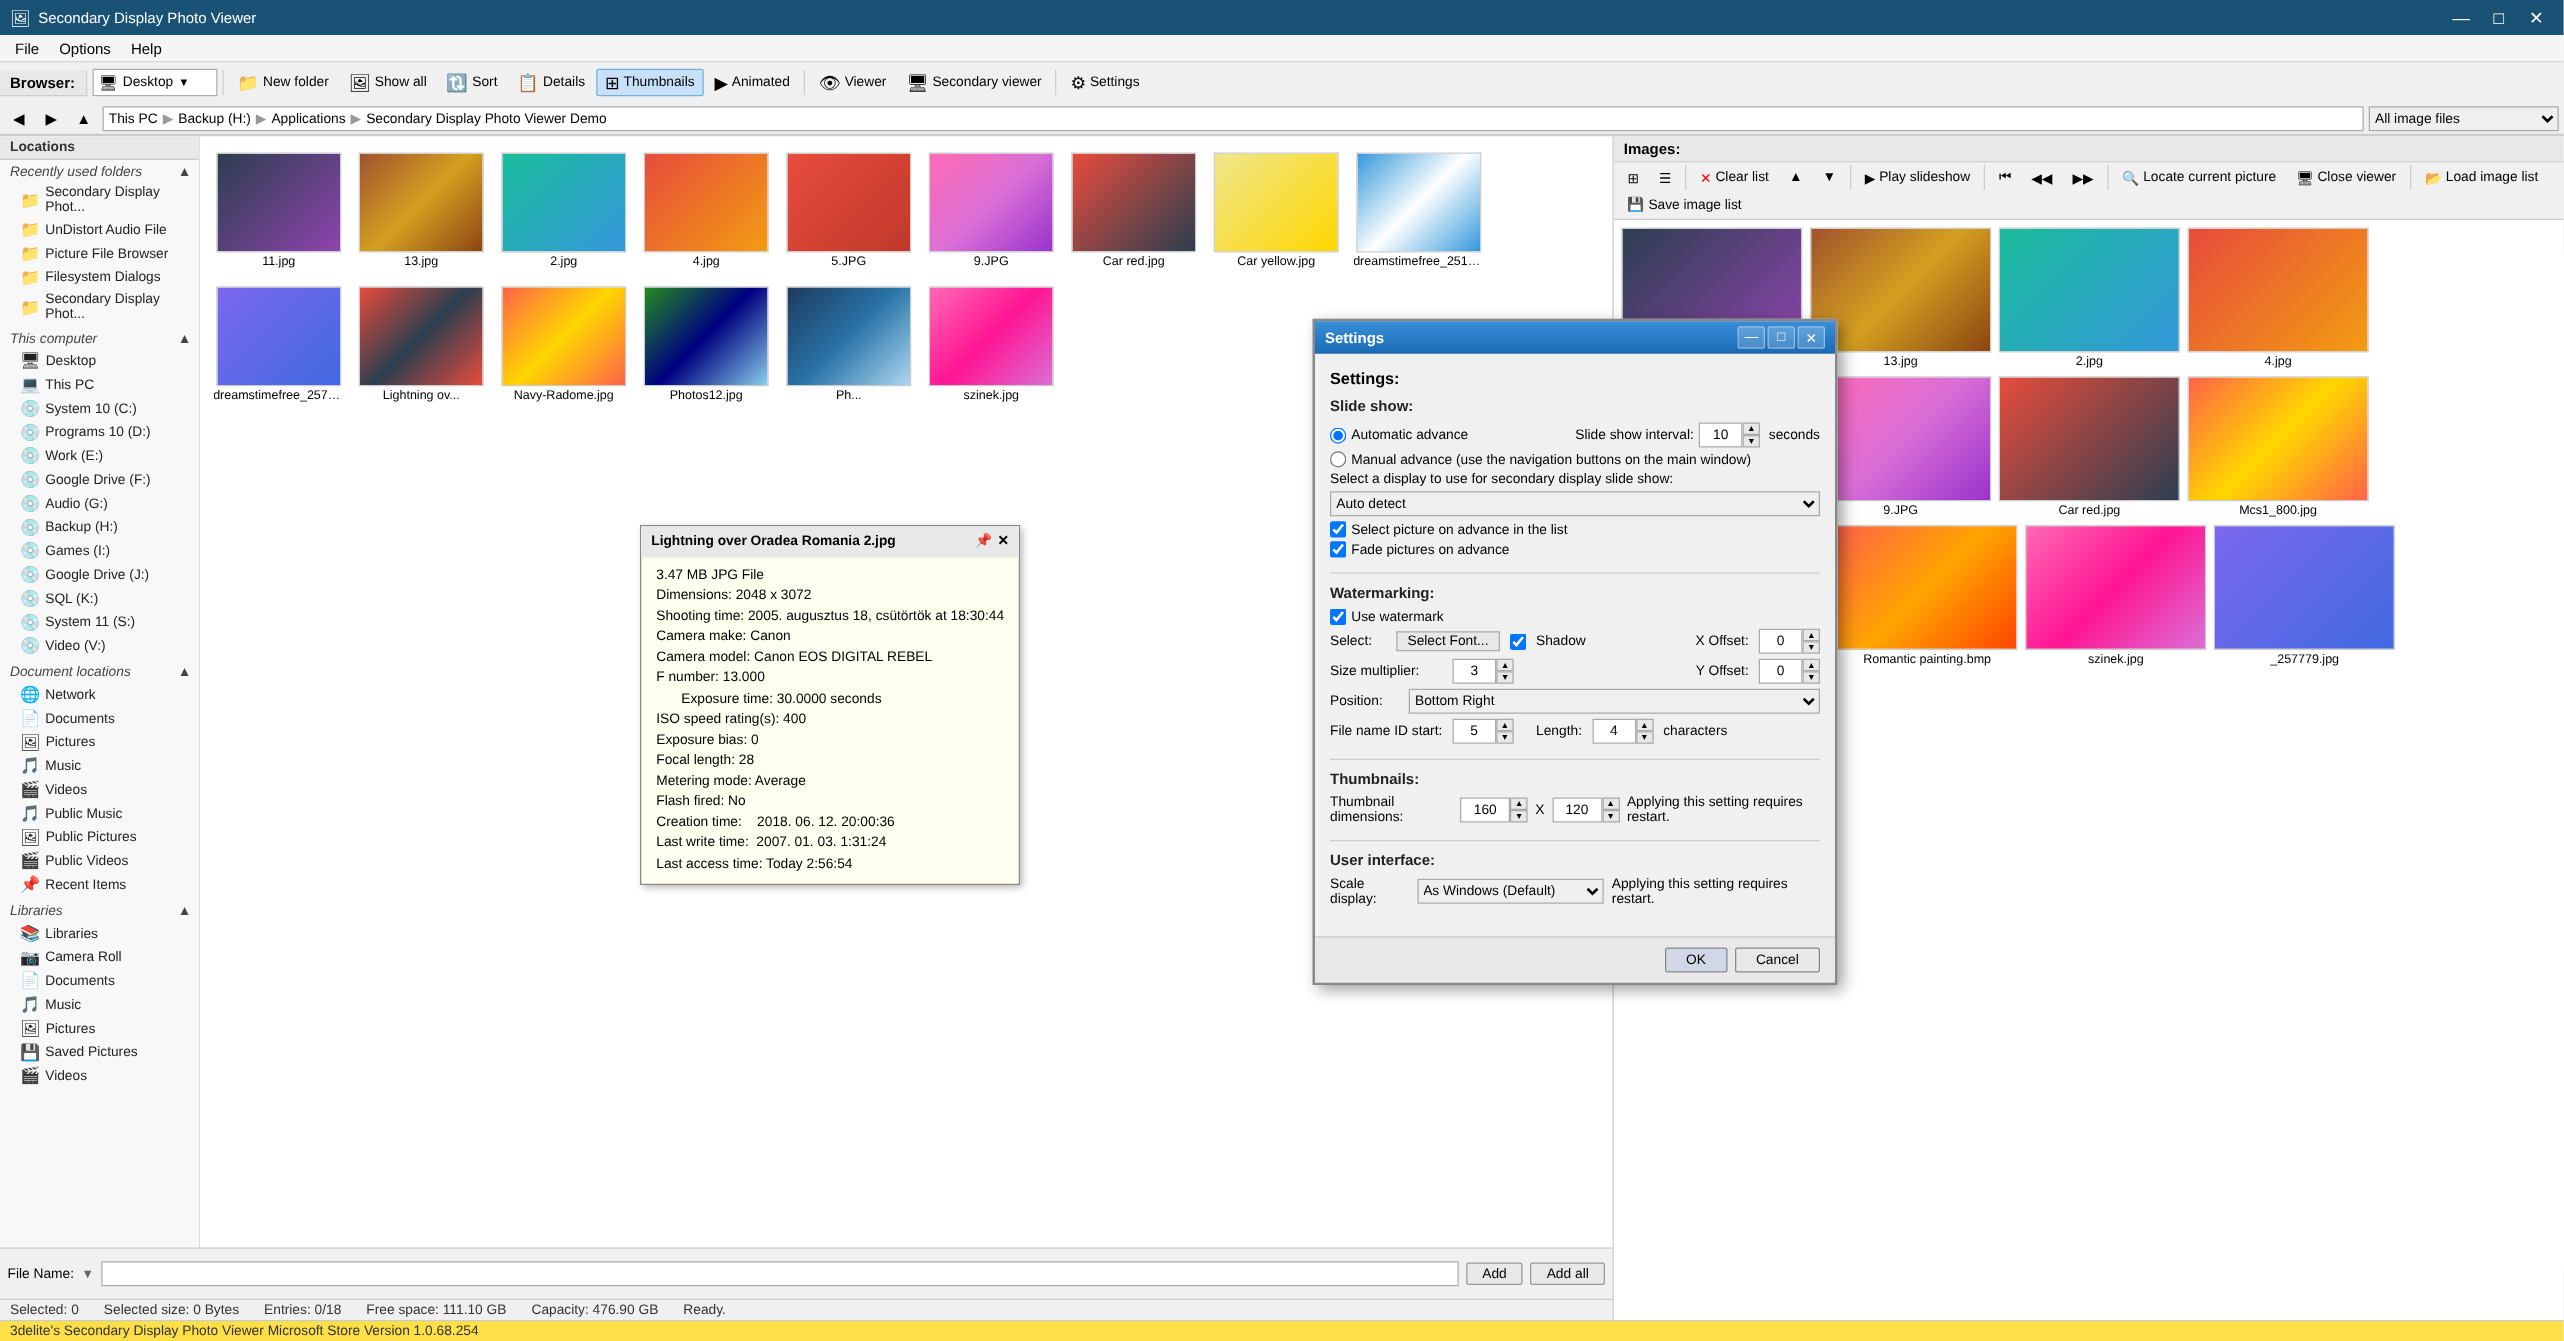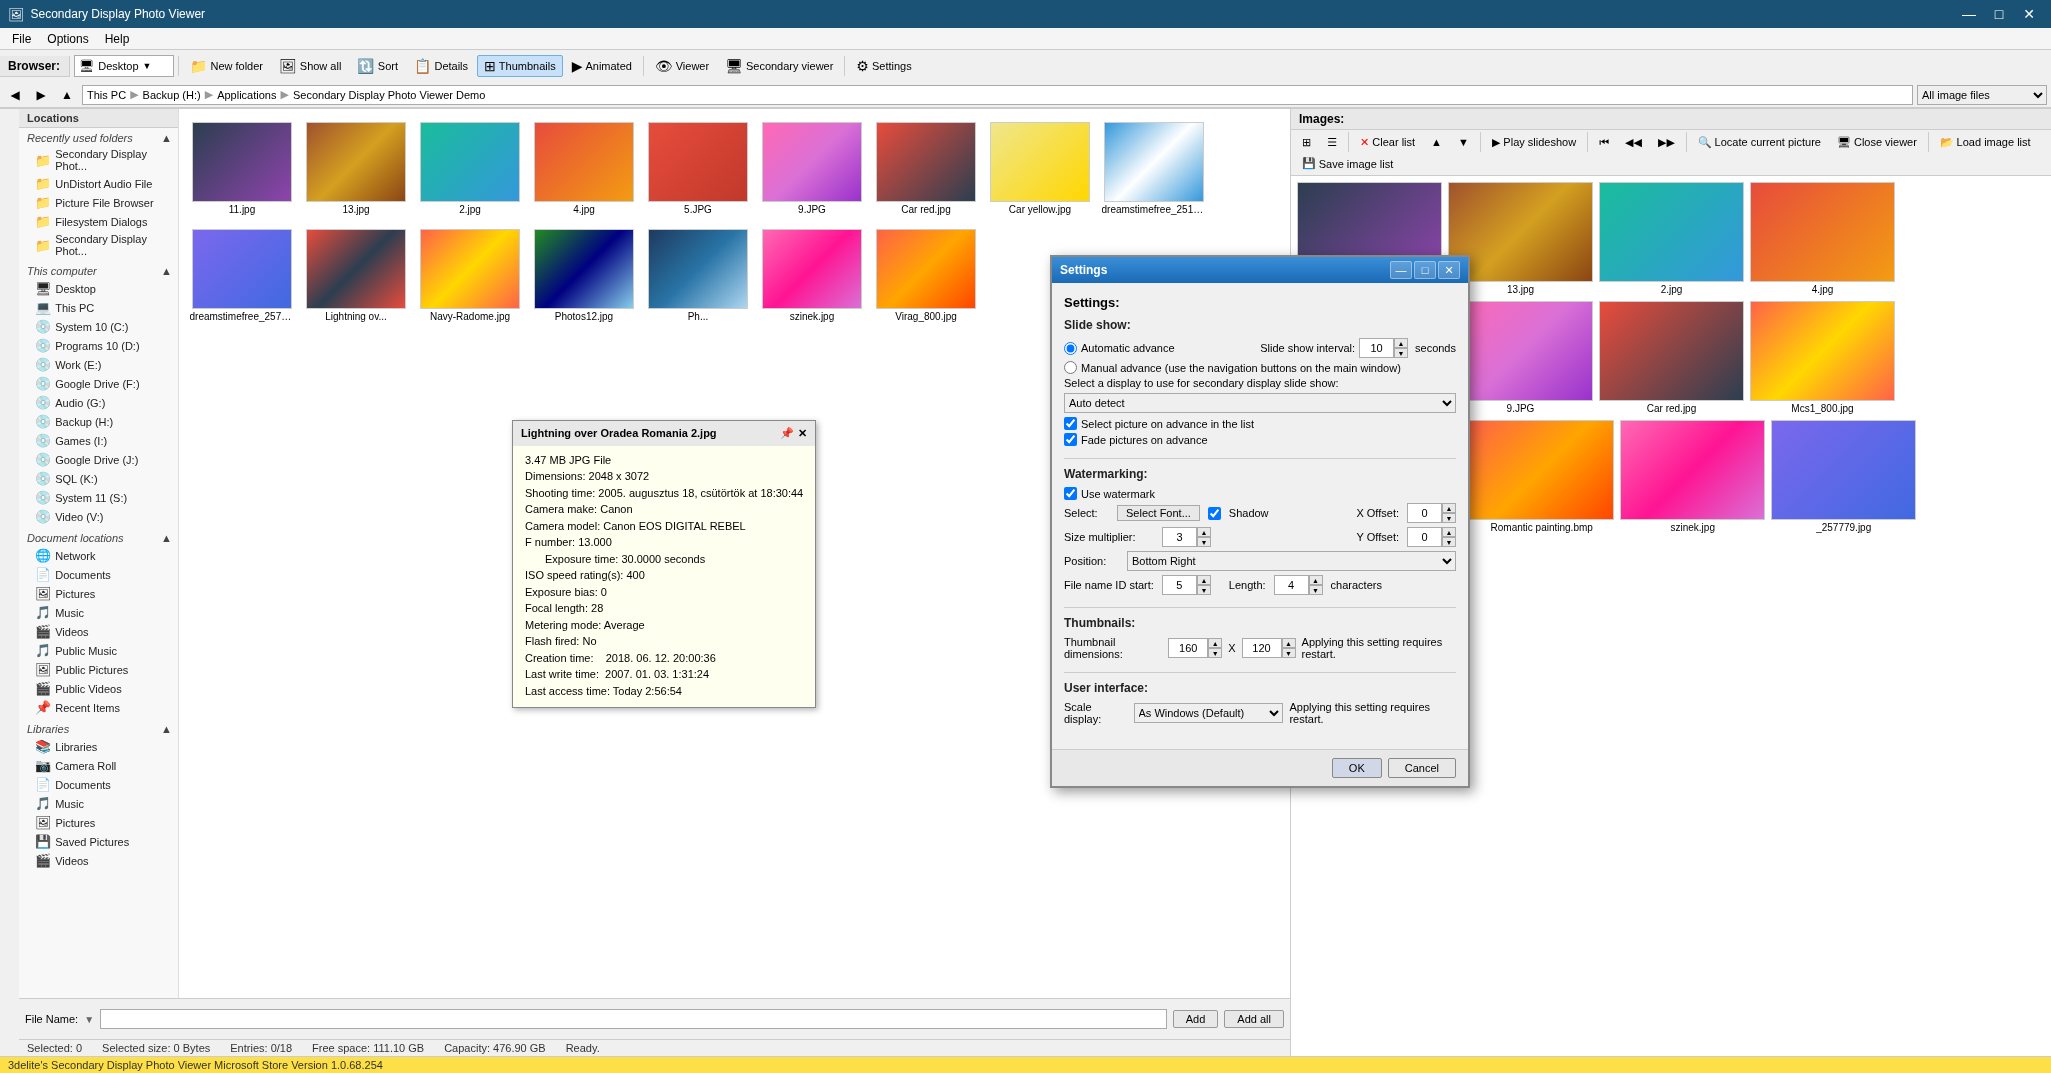--- a/index.html
+++ b/index.html
@@ -20,21 +20,21 @@
     .toolbar-btn { display: flex; align-items: center; gap: 3px; padding: 2px 6px; border: 1px solid transparent; cursor: pointer; border-radius: 2px; font-size: 11px; background: transparent; white-space: nowrap; }
     .toolbar-sep { width: 1px; height: 20px; background: #ccc; margin: 0 2px; }
     .toolbar-icon { font-size: 14px; }
     .toolbar-active { background: #c8e0f8; border-color: #70b0e0; }
     
     
     .address-bar { background: #f0f0f0; border-bottom: 1px solid #ccc; display: flex; align-items: center; padding: 2px 4px; gap: 4px; height: 26px; }
     .nav-btn { width: 22px; height: 20px; display: flex; align-items: center; justify-content: center; border: 1px solid transparent; cursor: pointer; border-radius: 2px; }
     .breadcrumb-bar { flex: 1; background: white; border: 1px solid #aaa; height: 20px; display: flex; align-items: center; padding: 0 4px; font-size: 11px; gap: 4px; }
     .breadcrumb-sep { color: #999; }
-    .filter-select { width: 130px; height: 20px; font-size: 11px; border: 1px solid #aaa; }
+    .filter-select { width: 152px; height: 20px; font-size: 11px; border: 1px solid #aaa; }
     
     
     .sidebar { width: 160px; background: #f8f8f8; border-right: 1px solid #ddd; overflow-y: auto; font-size: 11px; flex-shrink: 0; }
     .sidebar-section { padding: 2px 0; }
     .sidebar-item { display: flex; align-items: center; gap: 4px; padding: 2px 8px 2px 16px; cursor: pointer; color: #222; }
     .sidebar-item .icon { font-size: 13px; }
     .sidebar-sub-header { display: flex; align-items: center; justify-content: space-between; padding: 2px 6px 2px 8px; font-style: italic; font-size: 11px; color: #444; cursor: pointer; }
     .locations-header { padding: 3px 8px; font-weight: bold; font-size: 11px; color: #333; background: #e8e8e8; border-bottom: 1px solid #ccc; }
 
     
@@ -102,21 +102,21 @@
     .select-font-btn { padding: 1px 8px; border: 1px solid #aaa; background: #e8e8e8; cursor: pointer; font-size: 11px; white-space: nowrap; }
     
     
     .spinner-group { display: flex; align-items: center; }
 
     .bottom-status { background: #fde047; border-top: 1px solid #ccc; display: flex; align-items: center; padding: 2px 8px; font-size: 11px; }
     .bottom-status-text { color: #333; }
 
     .full-window { display: flex; flex-direction: column; height: 100vh; }
 
-    .main-row { display: flex; flex: 1; overflow: hidden; margin-left: 19px; }
+    .main-row { display: flex; flex: 1; overflow: hidden; }
 
     .left-pane { display: flex; flex-direction: column; flex: 1; min-width: 0; overflow: hidden; border-right: 1px solid #ccc; }
     .right-pane { width: 760px; display: flex; flex-direction: column; overflow: hidden; flex-shrink: 0; }
   </style>
 </head>
 <body>
 
 <div class="full-window">
 
   <div class="title-bar">
@@ -435,24 +435,20 @@
       <div class="file-thumb thumb-13"></div>
       <span class="file-name">Photos12.jpg</span>
     </div>
             <div class="file-item">
       <div class="file-thumb thumb-14"></div>
       <span class="file-name">Ph...</span>
     </div>
             <div class="file-item">
       <div class="file-thumb thumb-15"></div>
       <span class="file-name">szinek.jpg</span>
-    </div>
-            <div class="file-item">
-      <div class="file-thumb thumb-16"></div>
-      <span class="file-name">Virag_800.jpg</span>
     </div>
           </div>
       </div>
 
       <div class="file-name-bar">
         <span class="file-name-label">File Name:</span>
         <span style="font-size:10px; color:#666;">▼</span>
         <input class="file-name-input" type="text" style="">
         <button class="add-btn">Add</button>
         <button class="add-btn">Add all</button>

